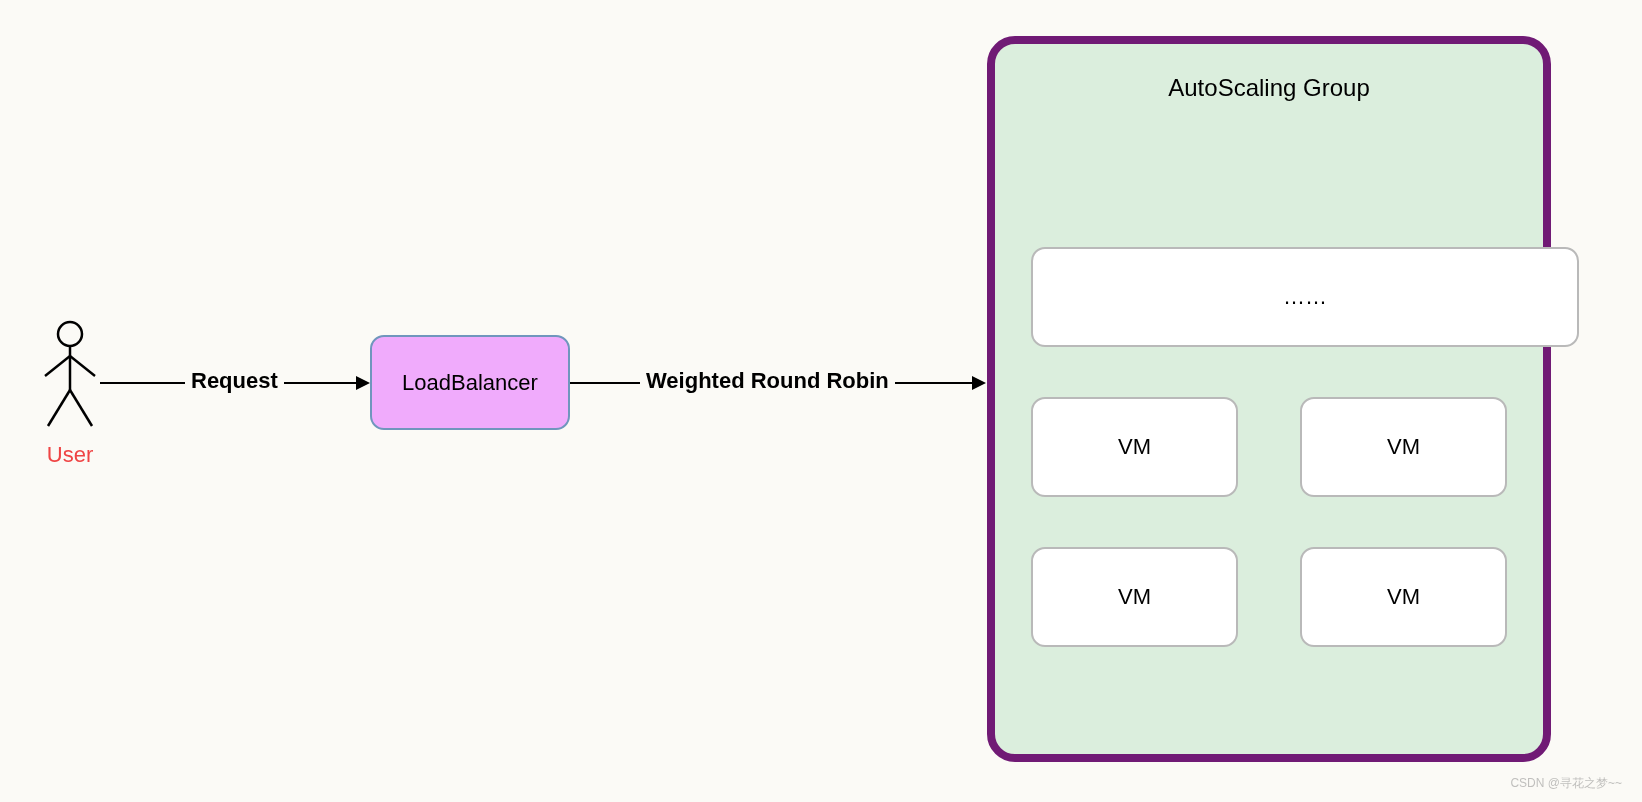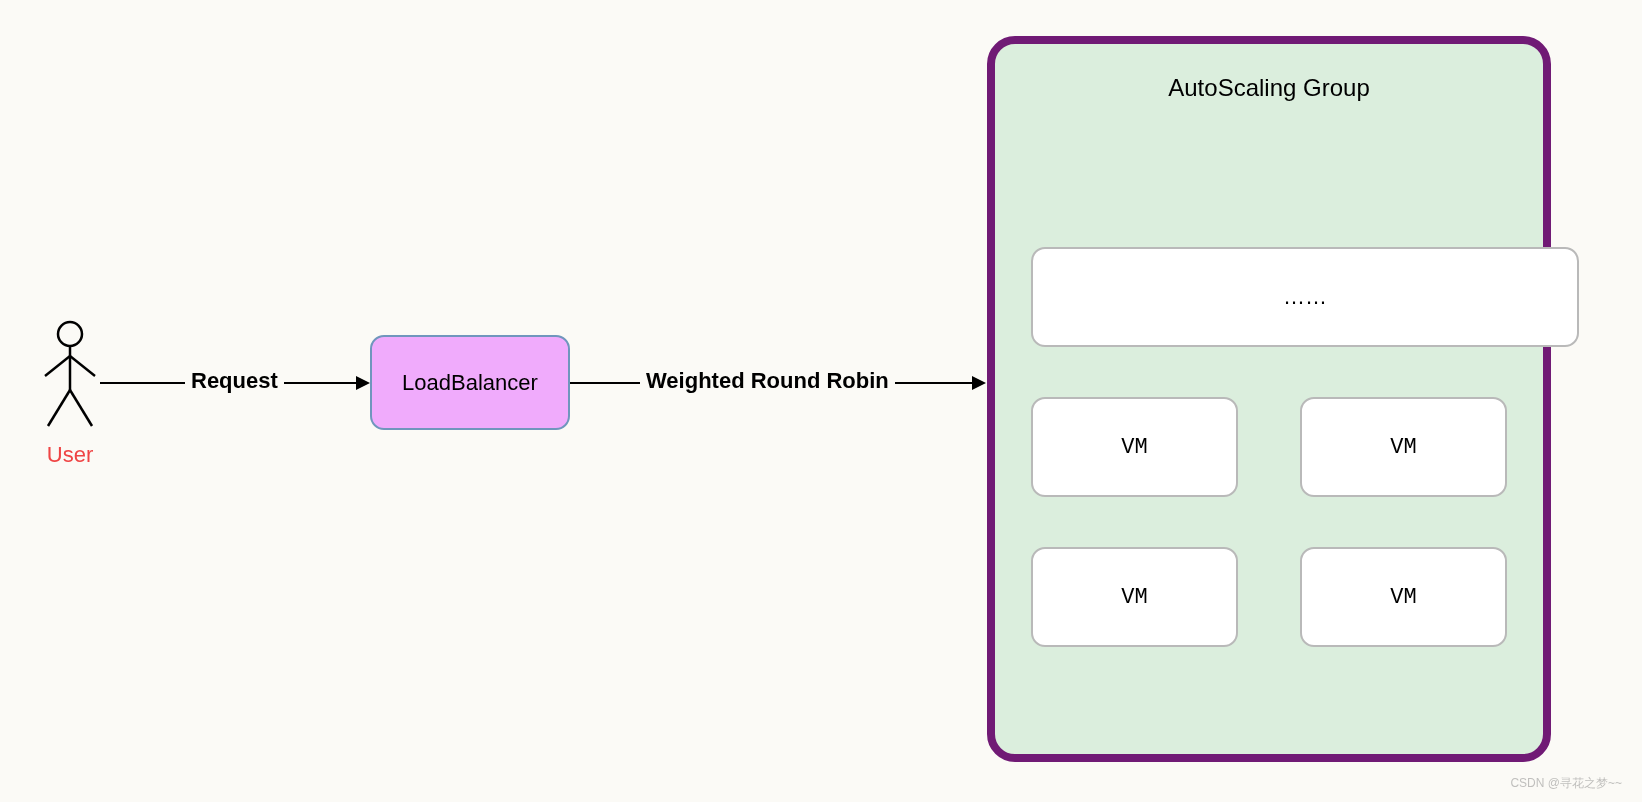--- a/index.html
+++ b/index.html
@@ -73,21 +73,20 @@
       align-items: center;
       justify-content: center;
       font-size: 22px;
       color: #000;
       margin-bottom: 50px;
     }
     .vm-row {
       display: flex;
       gap: 62px;
       margin-bottom: 50px;
-      font-family: Liberation Mono, monospace;
     }
     .vm-box {
       background: #fff;
       border: 2px solid #b9b9b9;
       border-radius: 14px;
       width: 252px;
       height: 100px;
       display: flex;
       align-items: center;
       justify-content: center;

